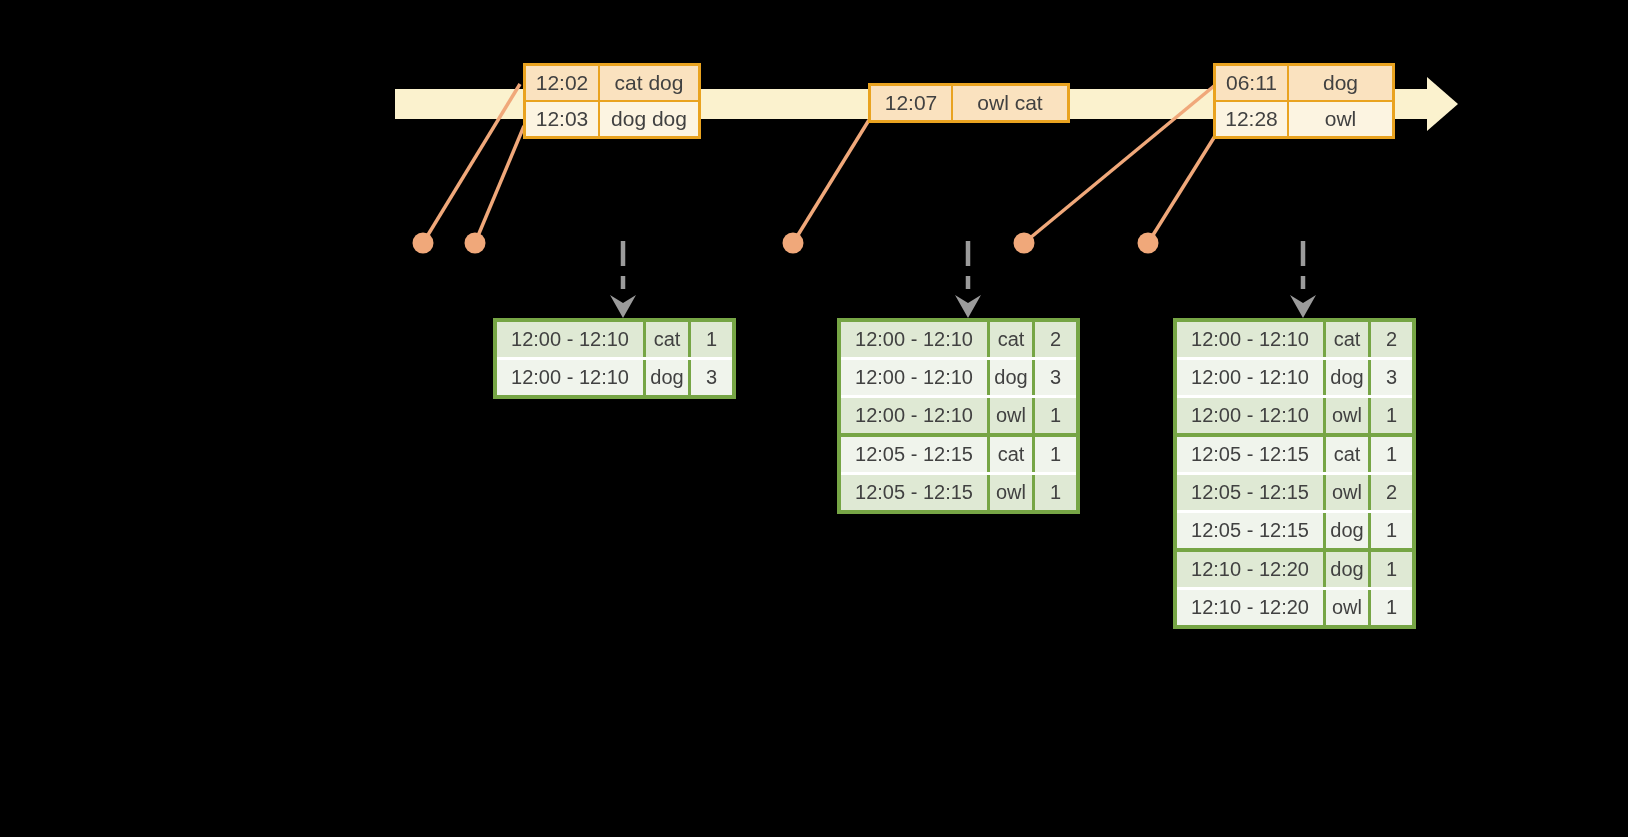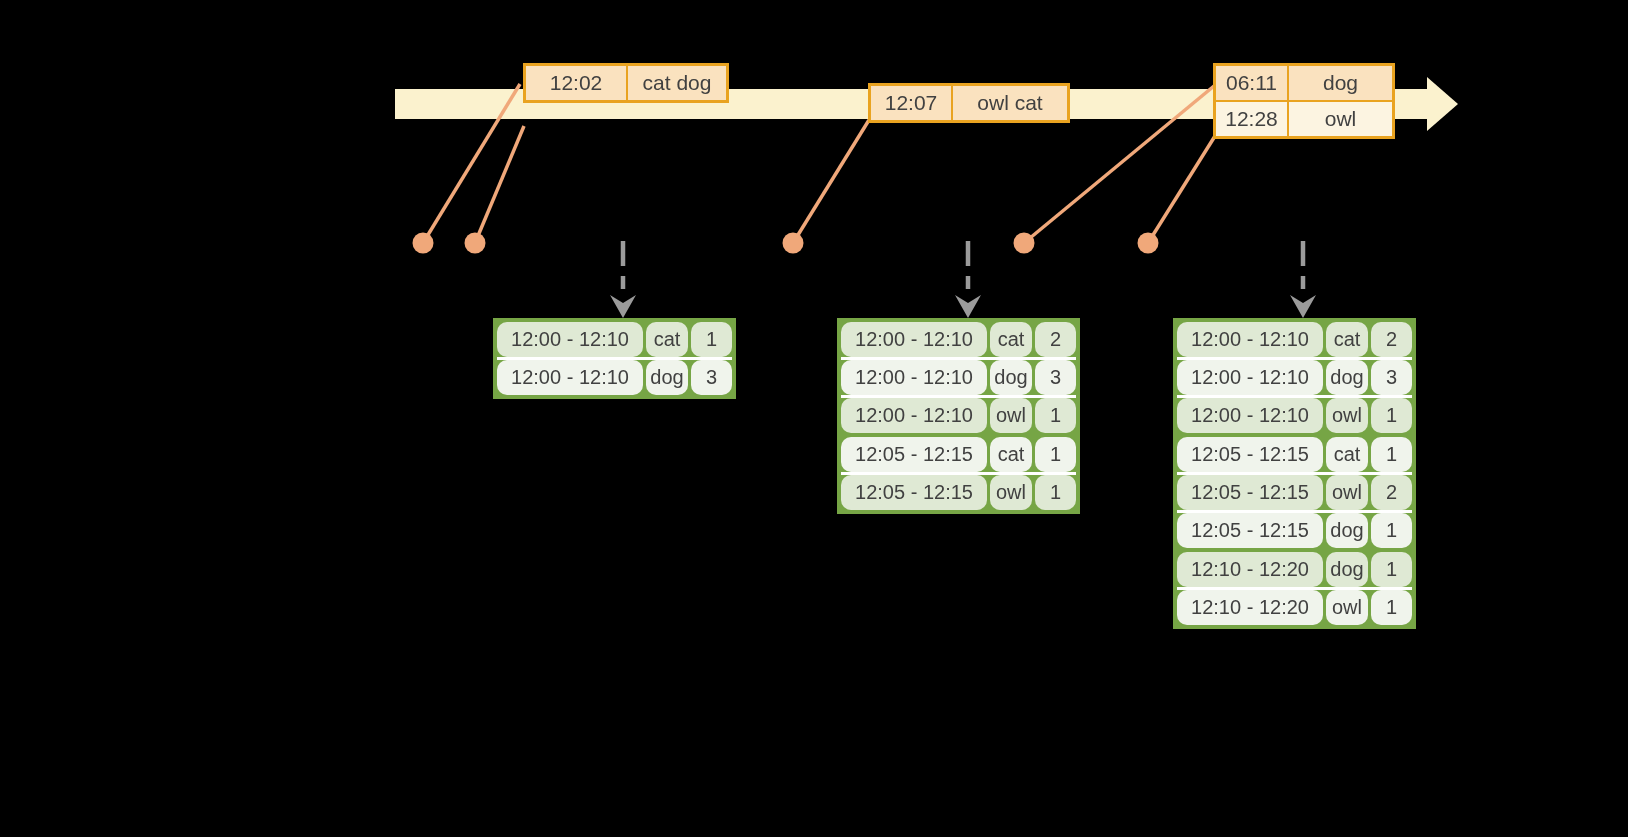--- a/index.html
+++ b/index.html
@@ -33,37 +33,37 @@
     border:3px solid var(--event-border);
     z-index:2;
   }
   .erow{display:flex;gap:2px;}
   .ecell{
     height:34px;display:flex;align-items:center;justify-content:center;
     font-size:21px;color:var(--text);white-space:nowrap;
   }
   .edark  .ecell{background:var(--event-row-dark);}
   .elight .ecell{background:var(--event-row-light);}
-  .etable[data-etable="0"] .etime{width:100px}  .etable[data-etable="0"] .eword{width:98px}
+  .etable[data-etable="0"] .etime{width:72px}  .etable[data-etable="0"] .eword{width:98px}
   .etable[data-etable="1"] .etime{width:80px}  .etable[data-etable="1"] .eword{width:114px}
   .etable[data-etable="2"] .etime{width:71px}  .etable[data-etable="2"] .eword{width:103px}
 
   
   .rtable{
     position:absolute;
     display:flex;flex-direction:column;gap:4px;
     background:var(--result-border);
     border:4px solid var(--result-border);
     z-index:2;
   }
   .rgroup{display:flex;flex-direction:column;gap:3px;background:#ffffff;}
   .rrow{display:flex;gap:3px;background:var(--result-border);}
   .rcell{
     height:35px;display:flex;align-items:center;justify-content:center;
-    font-size:20px;color:var(--text);white-space:nowrap;border-radius:10px;
+    font-size:20px;color:var(--text);white-space:nowrap;
   }
   .rtime{width:146px}
   .rword{width:42px}
   .rcount{width:41px}
   .rdark  .rcell{background:var(--result-row-dark);}
   .rlight .rcell{background:var(--result-row-light);}
 </style>
 </head>
 <body>
 
@@ -104,20 +104,24 @@
         <path d="M 1290 295 L 1303 318 L 1316 295 L 1303 303 Z" fill="var(--dashed-arrow)"></path>
       </g>
     </g>
   </svg>
 
   <div class="etable" style="left:523px;top:63px" data-etable="0">
       <div class="erow edark">
         <div class="ecell etime">12:02</div>
         <div class="ecell eword">cat dog</div>
       </div>
+      <div class="erow elight">
+        <div class="ecell etime">12:03</div>
+        <div class="ecell eword">dog dog</div>
+      </div>
     </div>
   <div class="etable" style="left:868px;top:83px" data-etable="1">
       <div class="erow edark">
         <div class="ecell etime">12:07</div>
         <div class="ecell eword">owl cat</div>
       </div>
     </div>
   <div class="etable" style="left:1213px;top:63px" data-etable="2">
       <div class="erow edark">
         <div class="ecell etime">06:11</div>

